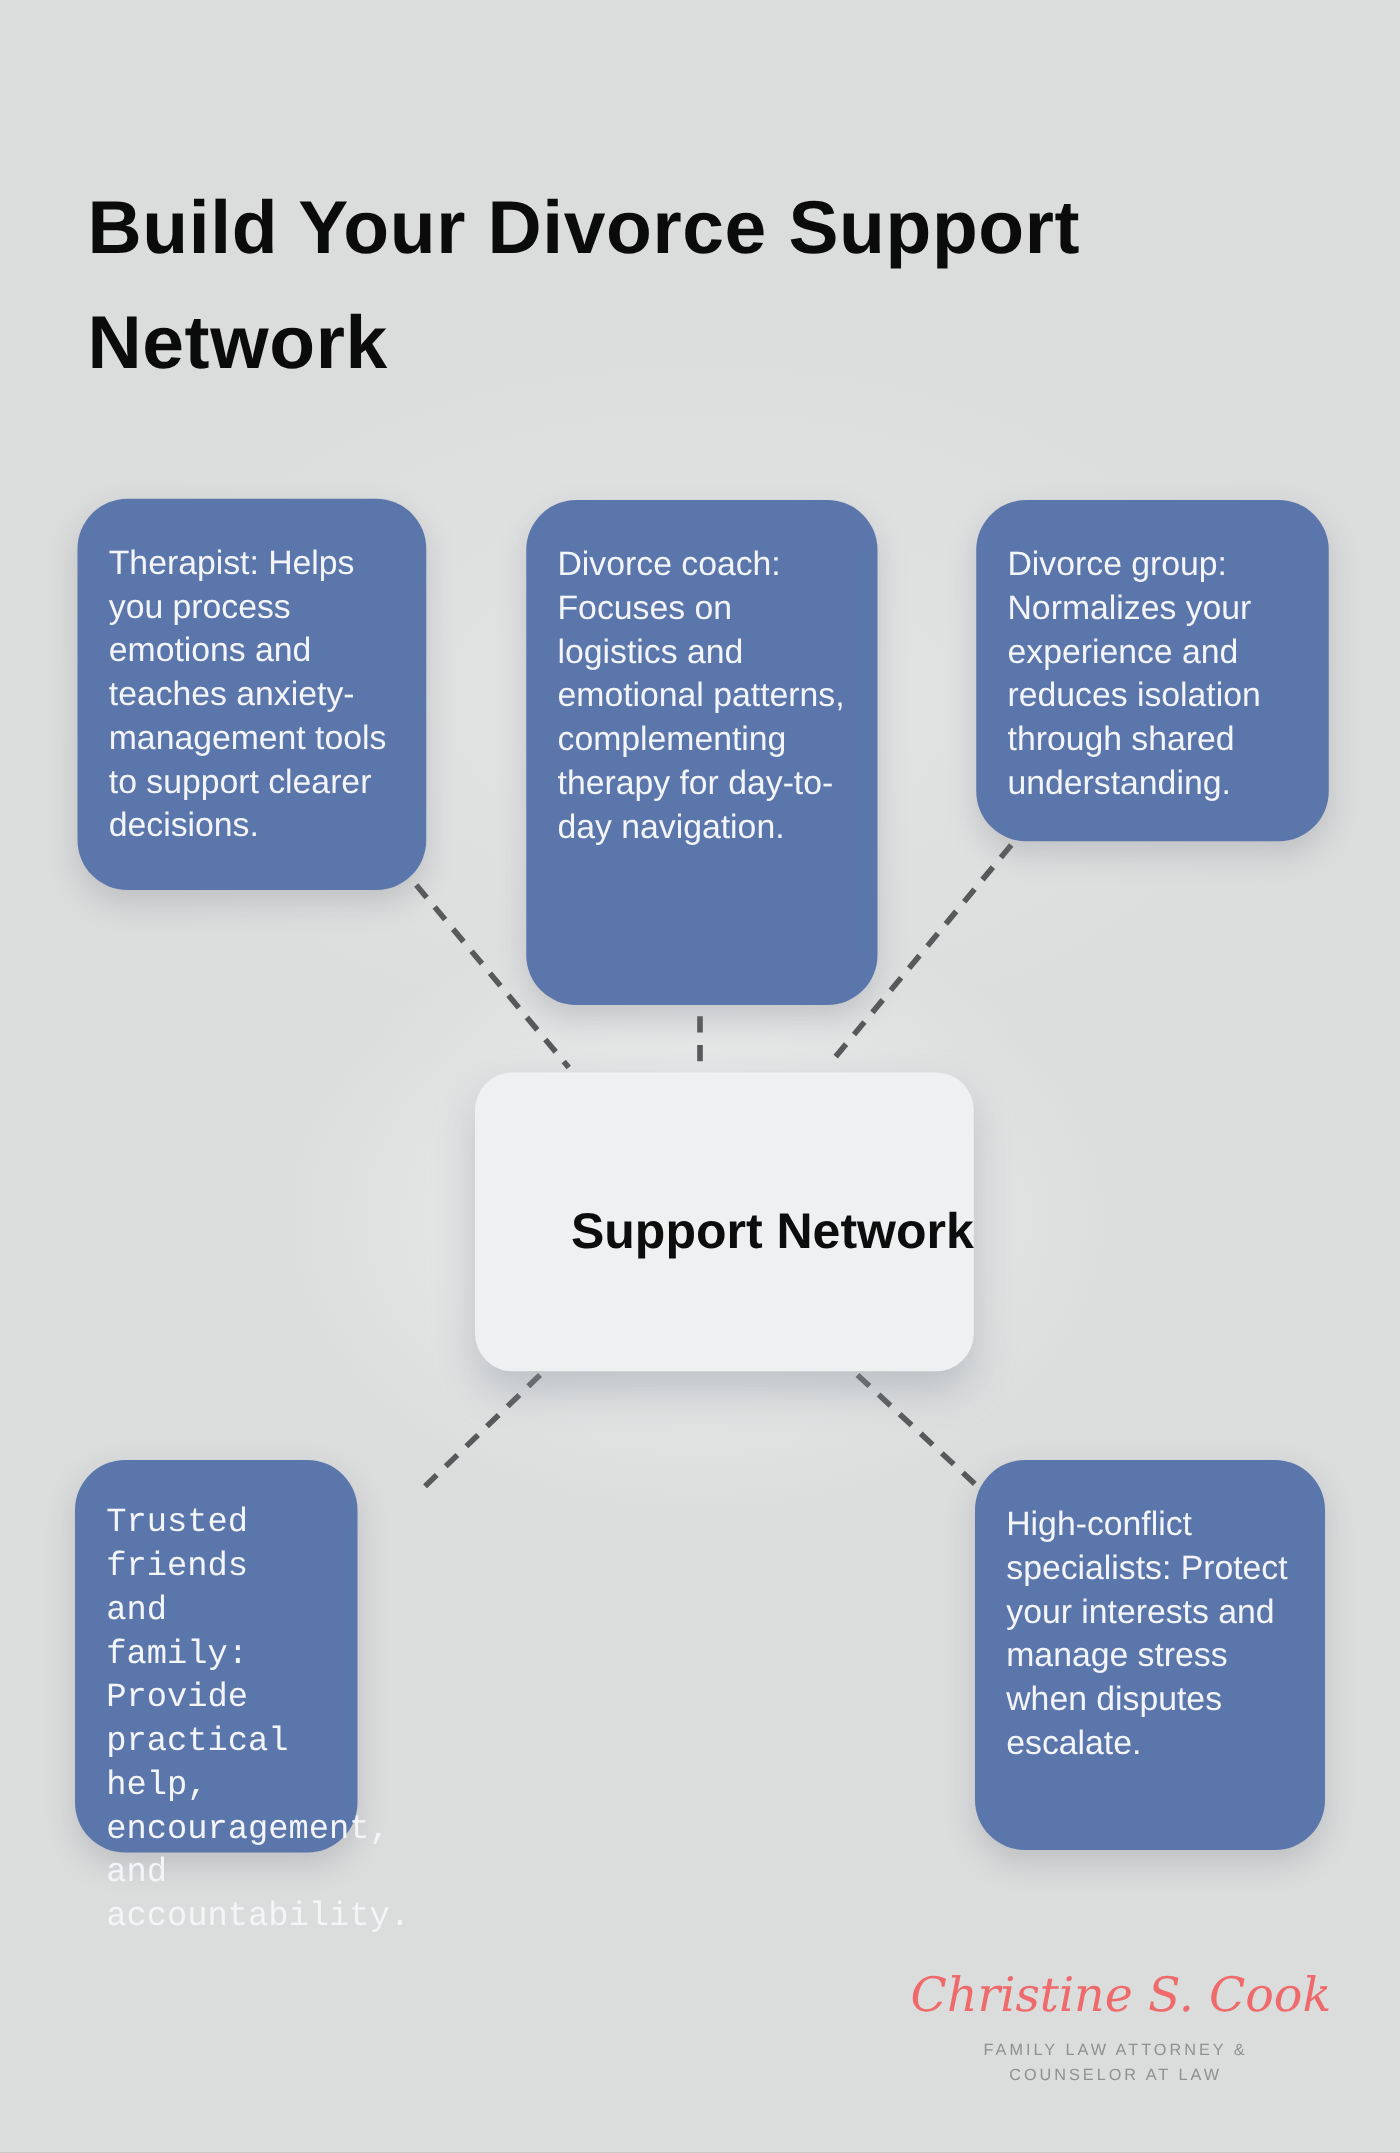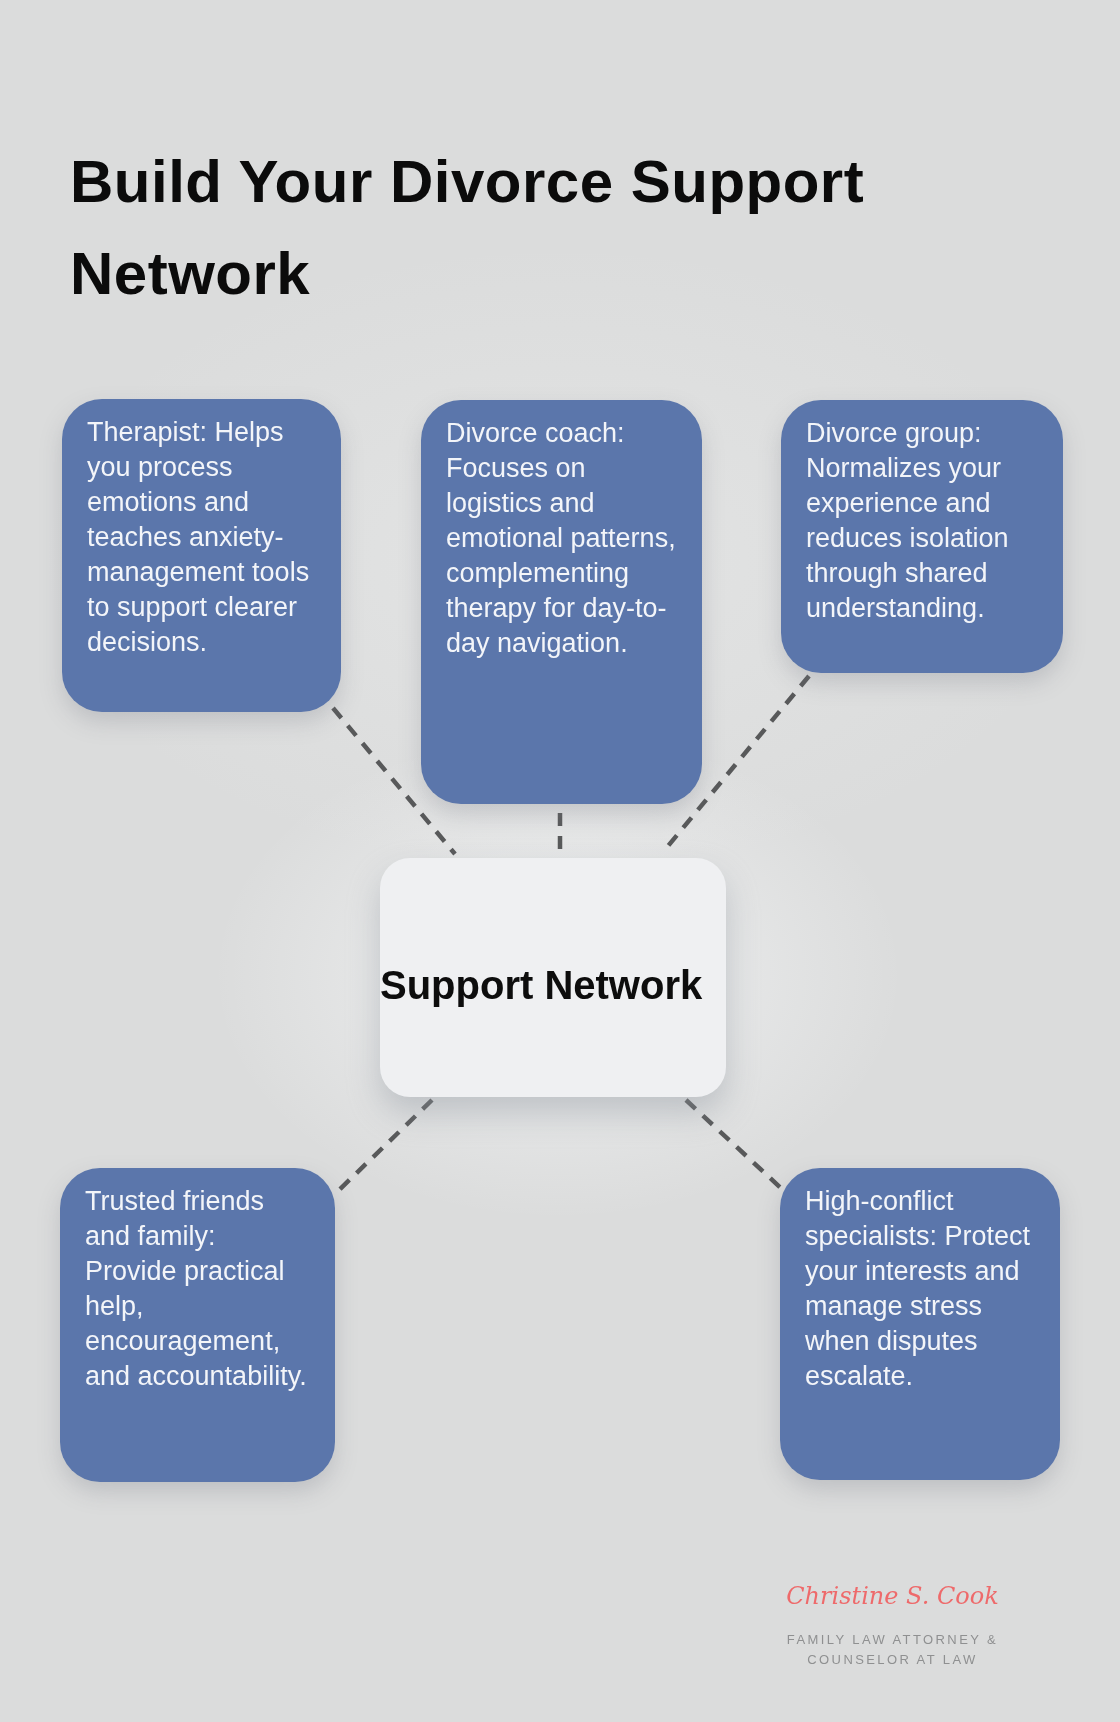--- a/index.html
+++ b/index.html
@@ -30,41 +30,41 @@
     color: #0b0b0b;
     letter-spacing: 0.5px;
   }
   .node {
     position: absolute;
     background: #5b76ab;
     border-radius: 40px;
     color: #f3f5f9;
     font-size: 27px;
     line-height: 35px;
-    padding: 16px 24px 24px 25px;
+    padding: 34px 24px 24px 25px;
     box-sizing: border-box;
     box-shadow: 0 10px 22px rgba(125,130,140,0.30);
   }
   .node-therapist      { left: 62px;  top: 399px; width: 279px; height: 313px; }
   .node-divorce-coach  { left: 421px; top: 400px; width: 281px; height: 404px; }
   .node-support-group  { left: 781px; top: 400px; width: 282px; height: 273px; }
-  .node-friends-family { left: 60px;  top: 1168px; width: 275px; height: 314px; }
+  .node-friends-family { left: 60px;  top: 1168px; width: 226px; height: 314px; font-family: Liberation Mono, monospace; }
   .node-high-conflict  { left: 780px; top: 1168px; width: 280px; height: 312px; }
   .center-node {
     position: absolute;
     left: 380px;
     top: 858px;
-    width: 346px;
+    width: 399px;
     height: 239px;
     background: #eff0f2;
     border-radius: 30px;
     box-shadow: 0 16px 32px rgba(145,150,160,0.45);
     display: flex;
     align-items: center;
-    justify-content: flex-start;
+    justify-content: flex-end;
     text-align: center;
   }
   .center-node-label {
     font-size: 40px;
     line-height: 52px;
     font-weight: 700;
     color: #0d0d0d;
     padding-top: 14px;
   }
   .connectors {
@@ -83,24 +83,25 @@
   .brand-logo {
     position: absolute;
     left: 720px;
     top: 1570px;
     width: 345px;
     text-align: center;
   }
   .logo-signature {
     font-family: "DejaVu Serif", serif;
     font-style: italic;
-    font-size: 24px;
+    font-size: 38px;
     line-height: 52px;
     color: #ee6a6b;
     white-space: nowrap;
+    text-align: right;
   }
   .logo-tagline {
     margin-top: 8px;
     font-size: 13px;
     line-height: 20px;
     letter-spacing: 2.4px;
     color: #8f9091;
     font-weight: 400;
   }
 </style>

